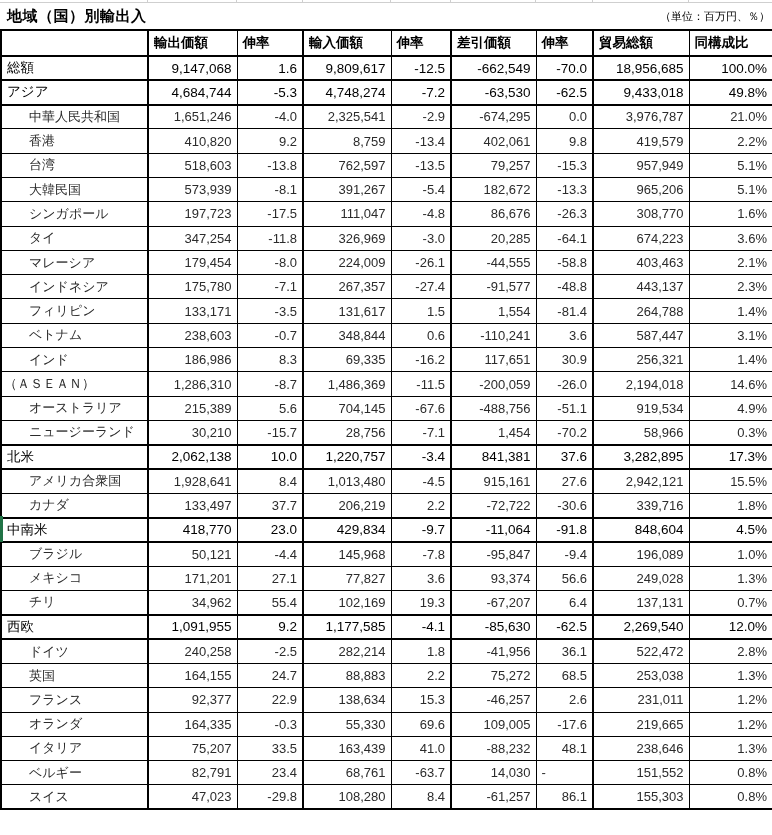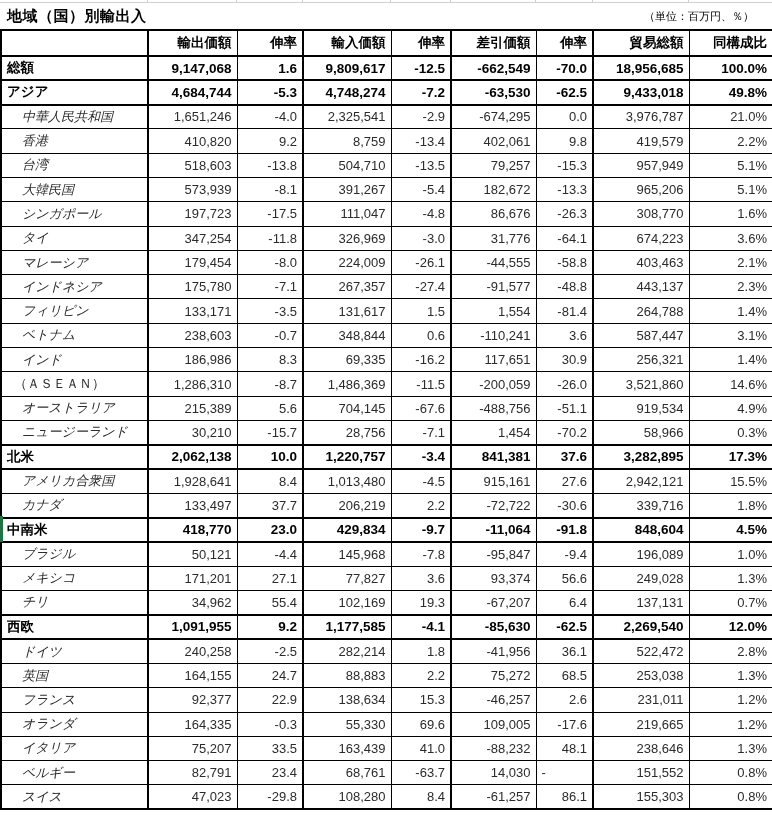--- a/index.html
+++ b/index.html
@@ -10,59 +10,59 @@
     color: #000;
   }
   .screen { position: relative; width: 772px; height: 835px; overflow: hidden; background: #fff; }
 
   
   .grid-sliver { position: relative; height: 3px; border-bottom: 1px solid #cfcfcf; }
   .grid-sliver span { position: absolute; top: 0; width: 1px; height: 3px; background: #cfcfcf; }
 
   .title-bar {
     height: 26px; display: flex; justify-content: space-between; align-items: center;
-    padding: 0 18px 0 7px;
+    padding: 0 2px 0 7px;
   }
   .title { font-weight: bold; font-size: 15px; letter-spacing: 0.5px; }
   .unit  { font-size: 11px; }
 
   table { border-collapse: collapse; table-layout: fixed; width: 772px; }
   th, td {
     border: 1px solid #000;
     font-size: 13px;
     padding: 0 5px;
     height: 24.3px;
     white-space: nowrap; overflow: hidden;
     background: #fff;
   }
   thead th {
     border-top: 2.5px solid #000;
     border-bottom: 2.5px solid #000;
-    font-weight: bold; text-align: right;
+    font-weight: bold; text-align: left;
     font-size: 13.5px; height: 26px;
   }
   
   th:nth-child(1), td:nth-child(1) { border-left: 2.5px solid #000; border-right: 2px solid #000; }
   th:nth-child(3), td:nth-child(3) { border-right: 2px solid #000; }
   th:nth-child(5), td:nth-child(5) { border-right: 2px solid #000; }
   th:nth-child(7), td:nth-child(7) { border-right: 2px solid #000; }
   th:nth-child(9), td:nth-child(9) { border-right: 2.5px solid #000; }
 
   tbody td { color: #2b2b2b; }
   tr.total td, tr.region td {
     border-top: 2px solid #000; border-bottom: 2px solid #000;
-    font-weight: bold; color: #000; font-size: 13.5px; margin-left: 24px;
+    font-weight: normal; color: #000; font-size: 13.5px; margin-left: 24px;
   }
   tbody tr:last-child td { border-bottom: 2.5px solid #000; }
 
   td.num  { text-align: right; }
   td.dash { text-align: left; }
   td.name { text-align: left; }
-  tr.country td.name { padding-left: 20px; font-style: italic; }
-  tr.group td.name   { padding-left: 12px; }
+  tr.country td.name { padding-left: 27px; }
+  tr.group td.name   { padding-left: 2px; }
   tr.total td.name, tr.region td.name { padding-left: 5px; }
 
   .green-marker { position: absolute; left: 0; width: 3px; z-index: 5; }
 </style>
 </head>
 <body>
 
 <div class="screen">
 
   <div class="grid-sliver" id="grid-sliver">
@@ -148,21 +148,21 @@
           <td class="num">-13.4</td>
           <td class="num">402,061</td>
           <td class="num">9.8</td>
           <td class="num">419,579</td>
           <td class="num">2.2%</td>
         </tr>
         <tr class="country">
           <td class="name">台湾</td>
           <td class="num">518,603</td>
           <td class="num">-13.8</td>
-          <td class="num">504,710</td>
+          <td class="num">762,597</td>
           <td class="num">-13.5</td>
           <td class="num">79,257</td>
           <td class="num">-15.3</td>
           <td class="num">957,949</td>
           <td class="num">5.1%</td>
         </tr>
         <tr class="country">
           <td class="name">大韓民国</td>
           <td class="num">573,939</td>
           <td class="num">-8.1</td>
@@ -183,21 +183,21 @@
           <td class="num">-26.3</td>
           <td class="num">308,770</td>
           <td class="num">1.6%</td>
         </tr>
         <tr class="country">
           <td class="name">タイ</td>
           <td class="num">347,254</td>
           <td class="num">-11.8</td>
           <td class="num">326,969</td>
           <td class="num">-3.0</td>
-          <td class="num">31,776</td>
+          <td class="num">20,285</td>
           <td class="num">-64.1</td>
           <td class="num">674,223</td>
           <td class="num">3.6%</td>
         </tr>
         <tr class="country">
           <td class="name">マレーシア</td>
           <td class="num">179,454</td>
           <td class="num">-8.0</td>
           <td class="num">224,009</td>
           <td class="num">-26.1</td>
@@ -251,21 +251,21 @@
           <td class="num">1.4%</td>
         </tr>
         <tr class="group">
           <td class="name">（ＡＳＥＡＮ）</td>
           <td class="num">1,286,310</td>
           <td class="num">-8.7</td>
           <td class="num">1,486,369</td>
           <td class="num">-11.5</td>
           <td class="num">-200,059</td>
           <td class="num">-26.0</td>
-          <td class="num">3,521,860</td>
+          <td class="num">2,194,018</td>
           <td class="num">14.6%</td>
         </tr>
         <tr class="country">
           <td class="name">オーストラリア</td>
           <td class="num">215,389</td>
           <td class="num">5.6</td>
           <td class="num">704,145</td>
           <td class="num">-67.6</td>
           <td class="num">-488,756</td>
           <td class="num">-51.1</td>

